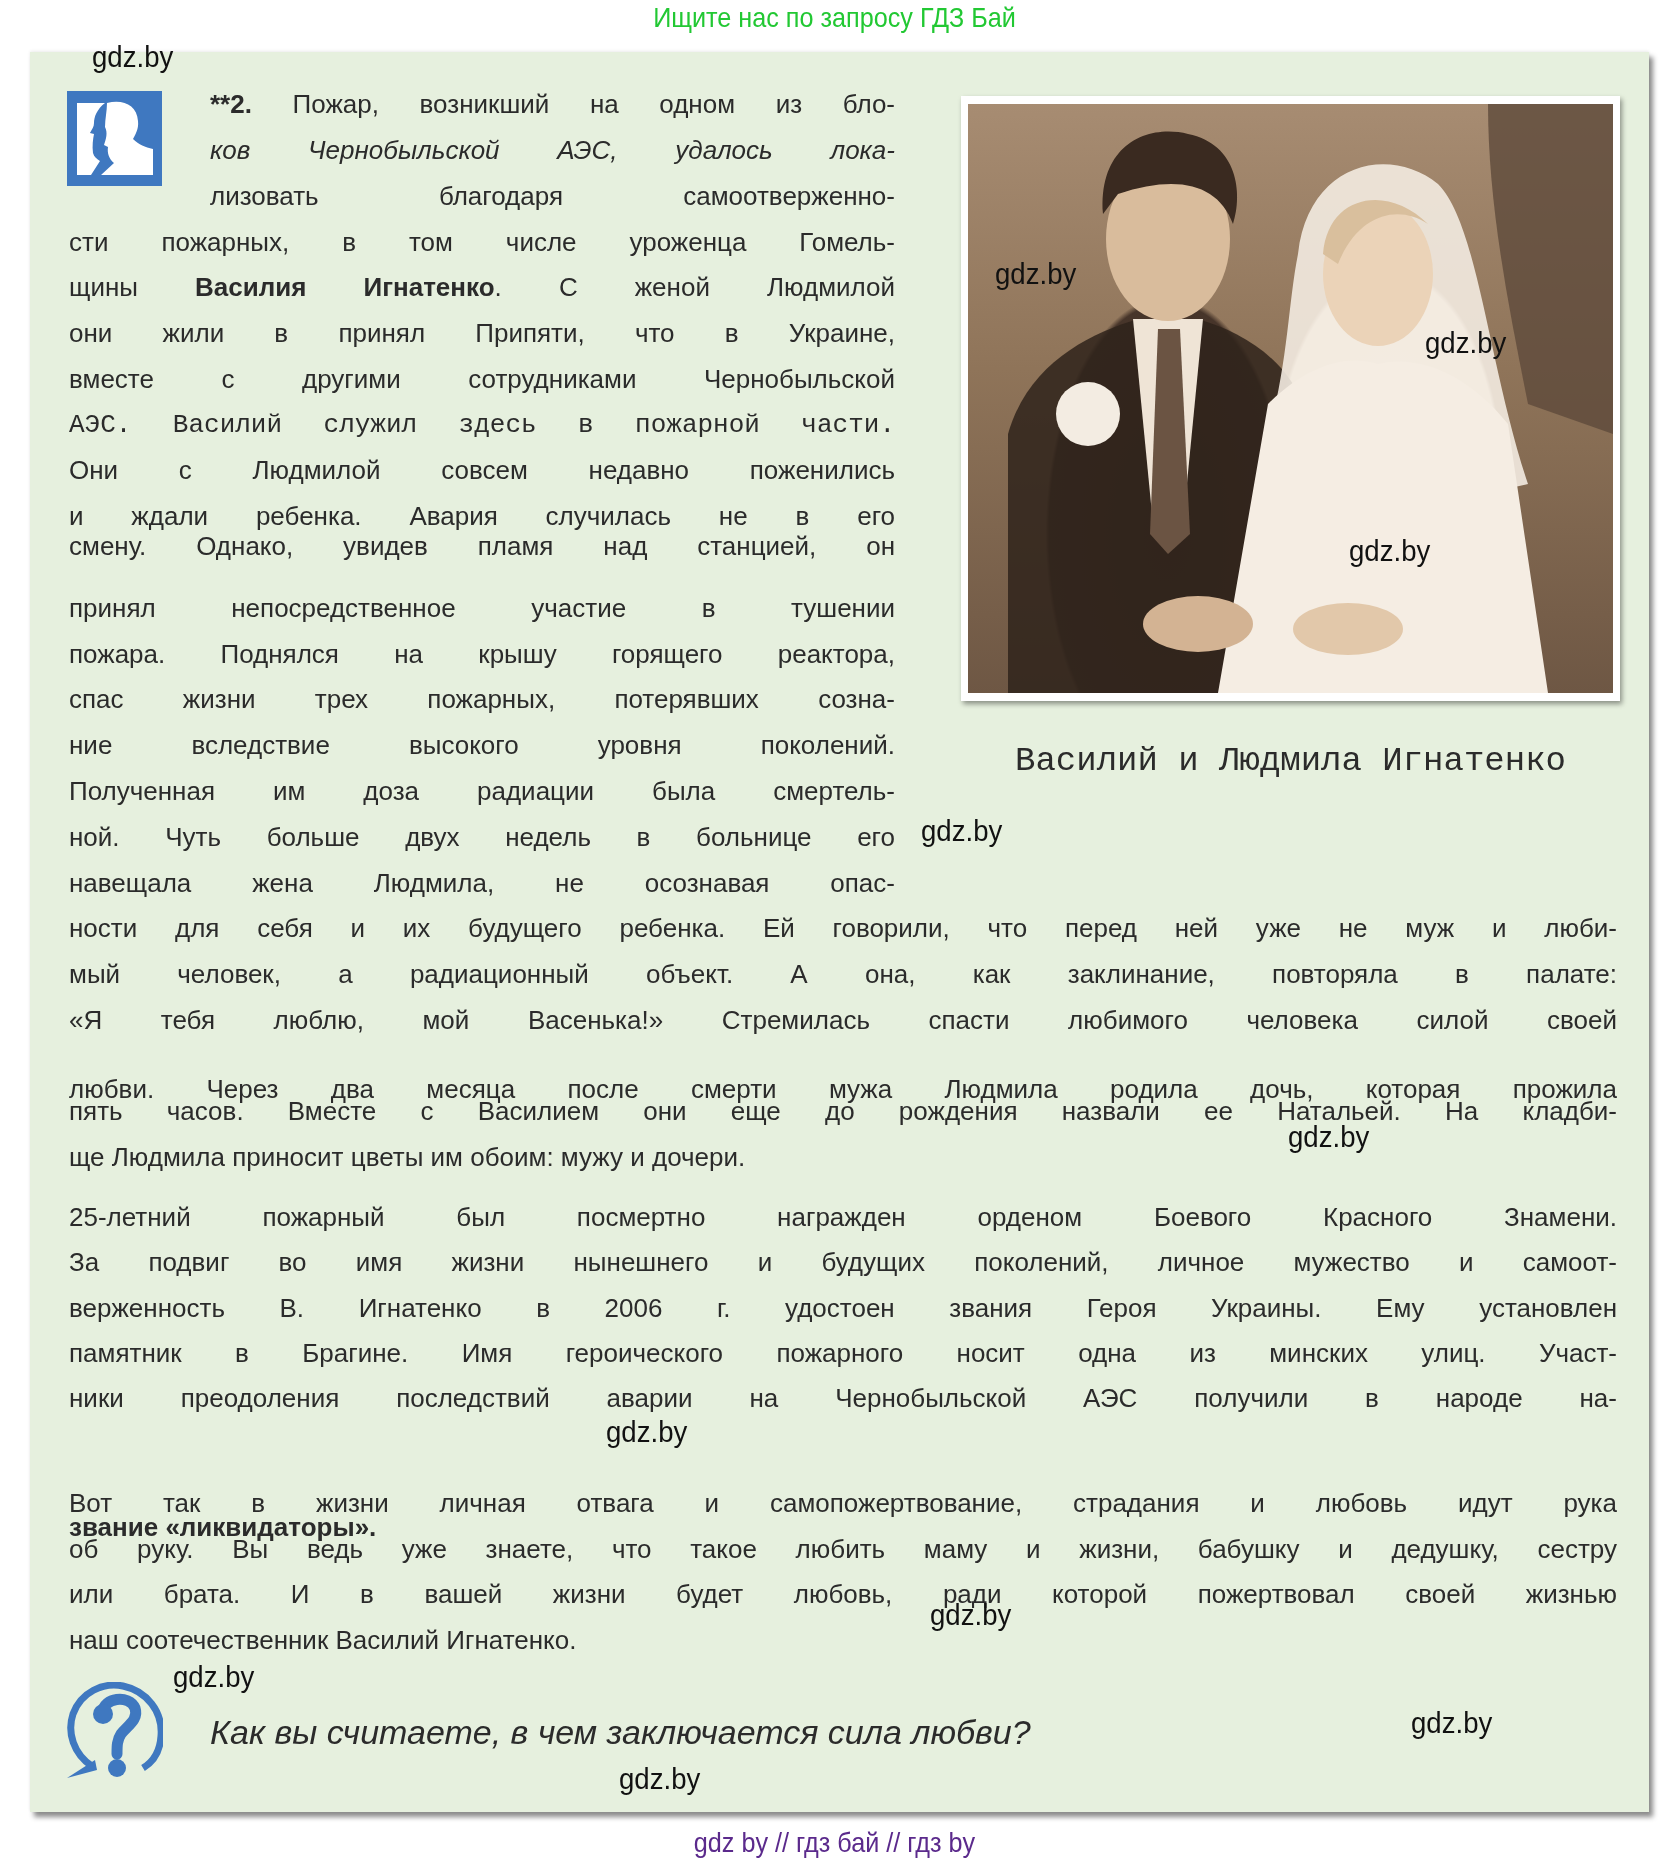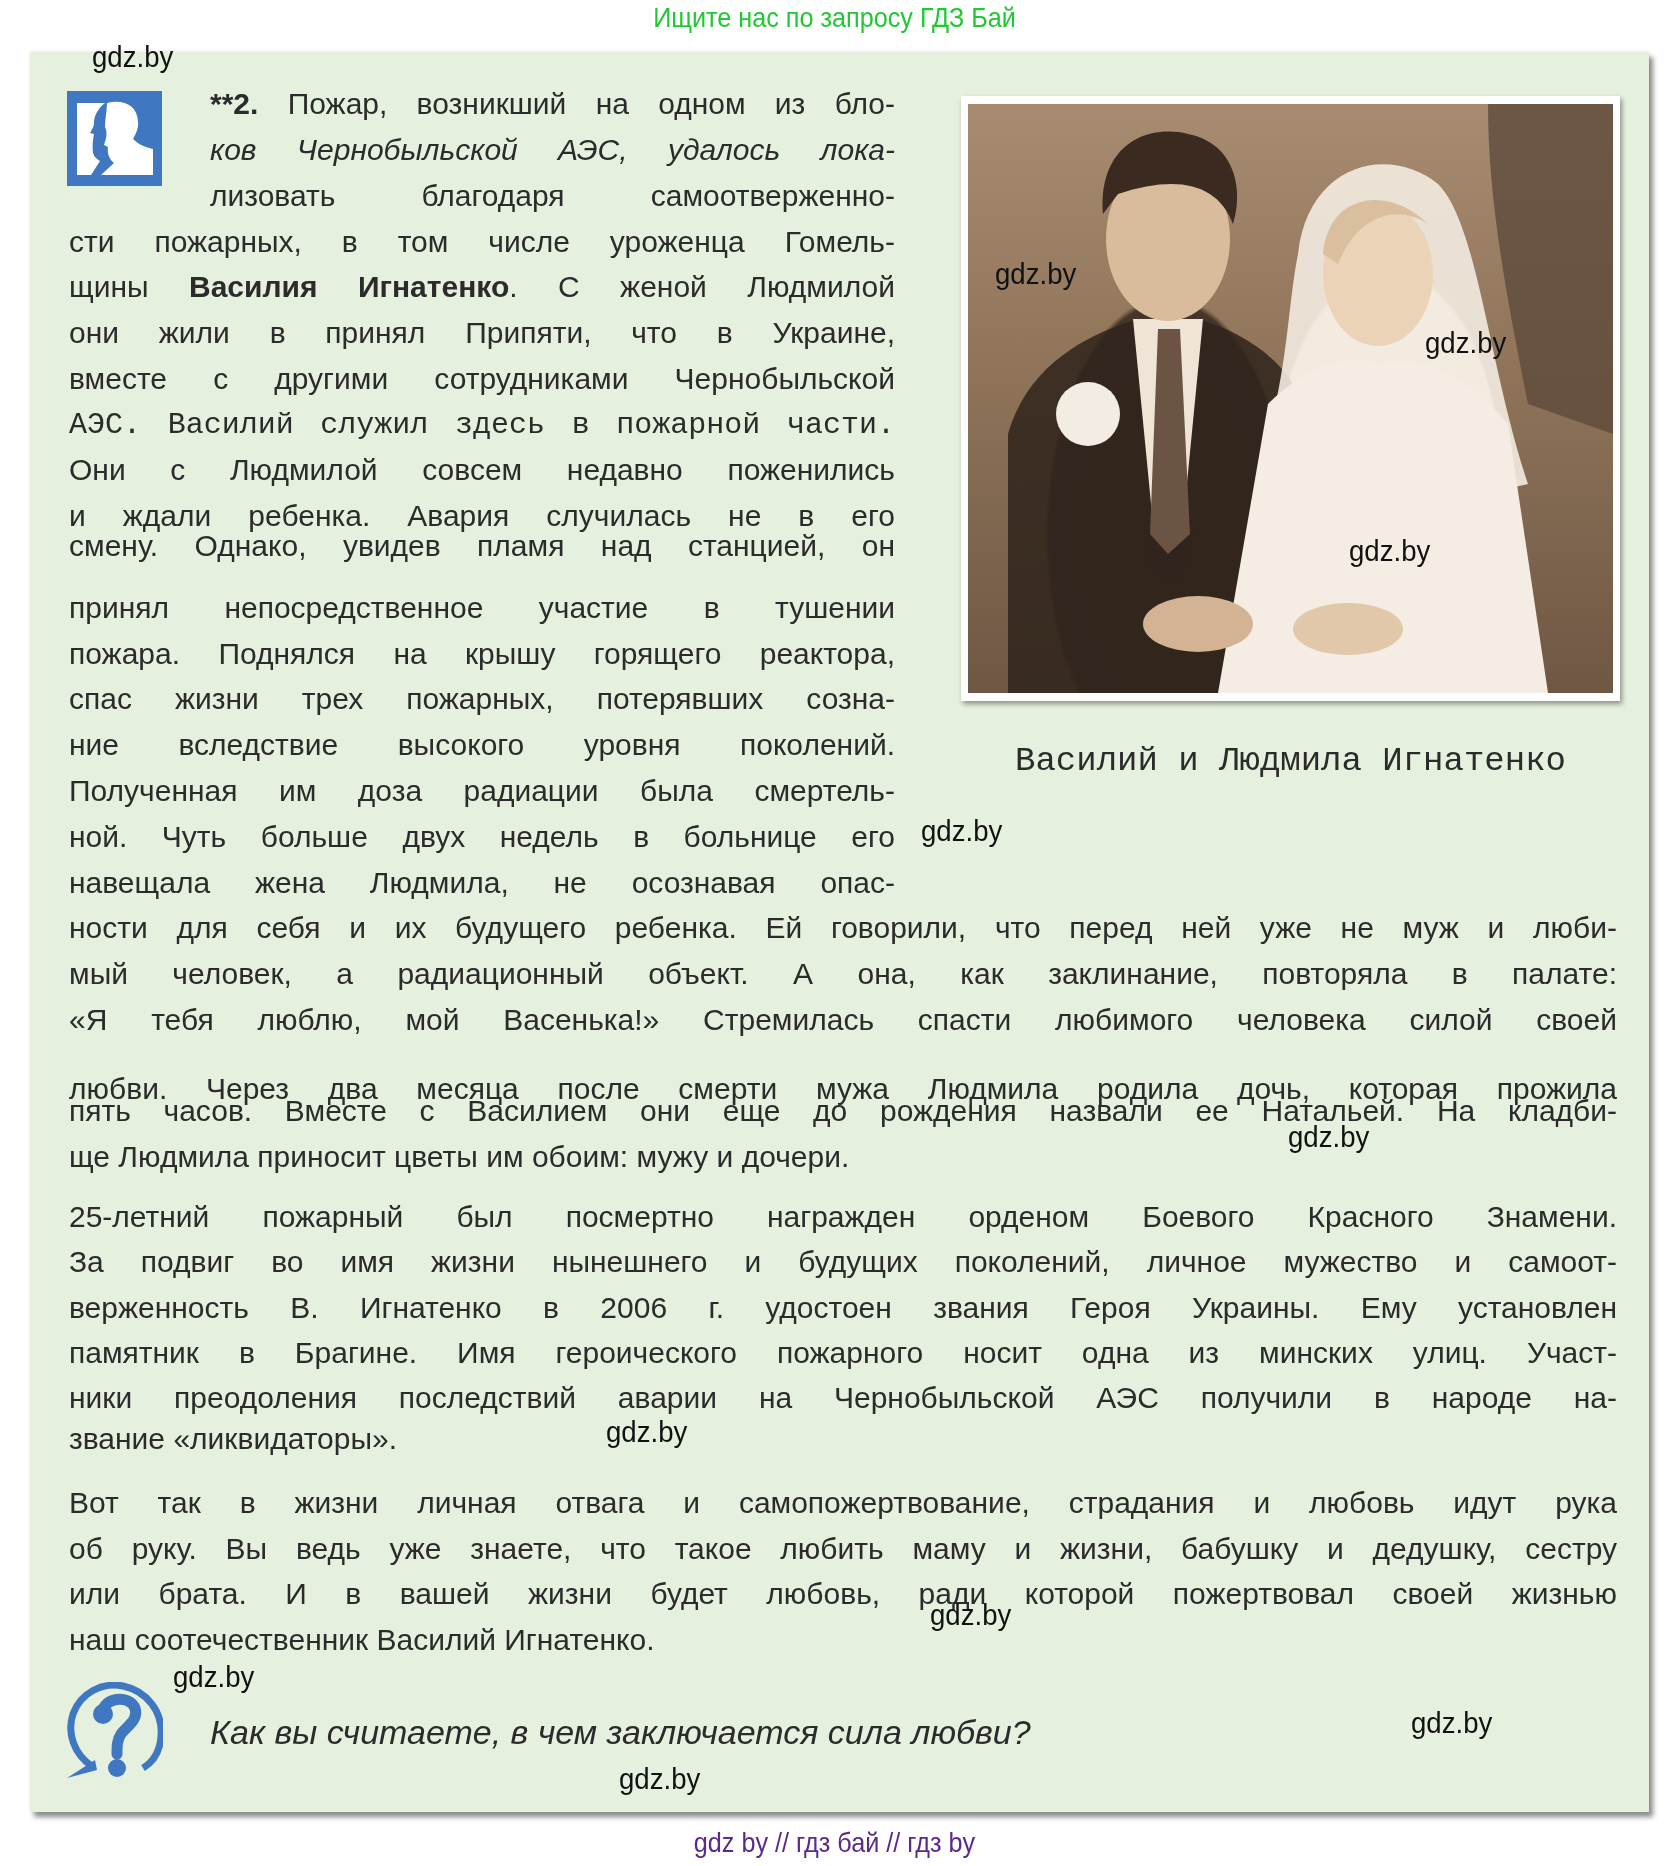--- a/index.html
+++ b/index.html
@@ -13,21 +13,21 @@
     font-size: 28px; line-height: 32px; color: #22c833;
     transform: scaleX(0.9);
   }
   .panel {
     position: absolute; left: 30px; top: 52px; width: 1619px; height: 1760px;
     background: #e6f0de;
     box-shadow: 4px 5px 5px rgba(0,0,0,0.45), 0 -1px 3px rgba(0,0,0,0.08);
   }
   .line {
     position: absolute; left: 69px; height: 46px; line-height: 46px;
-    font-size: 30px; color: #2b2b2b; white-space: nowrap;
+    font-size: 26px; color: #2b2b2b; white-space: nowrap;
     text-align: justify; text-align-last: justify;
     transform-origin: left center;
   }
   .line.narrow { width: 826px; }
   .line.wide { width: 1548px; }
   .line.first { left: 210px; width: 685px; }
   .line.last { text-align-last: left; }
   .b { font-weight: bold; }
   .icon-box { position: absolute; }
   .photo-frame {
@@ -104,21 +104,21 @@
 <div class="line wide" style="top:997px;">«Я тебя люблю, мой Васенька!» Стремилась спасти любимого человека силой своей</div>
 <div class="line wide" style="top:1066px;">любви. Через два месяца после смерти мужа Людмила родила дочь, которая прожила</div>
 <div class="line wide" style="top:1088px;">пять часов. Вместе с Василием они еще до рождения назвали ее Натальей. На кладби-</div>
 <div class="line wide last" style="top:1134px;">ще Людмила приносит цветы им обоим: мужу и дочери.</div>
 
 <div class="line wide" style="top:1194px;">25-летний пожарный был посмертно награжден орденом Боевого Красного Знамени.</div>
 <div class="line wide" style="top:1239px;">За подвиг во имя жизни нынешнего и будущих поколений, личное мужество и самоот-</div>
 <div class="line wide" style="top:1285px;">верженность В. Игнатенко в 2006 г. удостоен звания Героя Украины. Ему установлен</div>
 <div class="line wide" style="top:1330px;">памятник в Брагине. Имя героического пожарного носит одна из минских улиц. Участ-</div>
 <div class="line wide" style="top:1375px;">ники преодоления последствий аварии на Чернобыльской АЭС получили в народе на-</div>
-<div class="line wide last" style="top:1416px;">звание «ликвидаторы».</div>
+<div class="line wide last" style="top:1504px;font-weight:bold;">звание «ликвидаторы».</div>
 
 <div class="line wide" style="top:1480px;">Вот так в жизни личная отвага и самопожертвование, страдания и любовь идут рука</div>
 <div class="line wide" style="top:1526px;">об руку. Вы ведь уже знаете, что такое любить маму и жизни, бабушку и дедушку, сестру</div>
 <div class="line wide" style="top:1571px;">или брата. И в вашей жизни будет любовь, ради которой пожертвовал своей жизнью</div>
 <div class="line wide last" style="top:1617px;">наш соотечественник Василий Игнатенко.</div>
 
 <div class="photo-frame">
   <div class="photo">
     <svg width="645" height="589" viewBox="0 0 645 589" style="position:absolute;left:0;top:0;">
 

